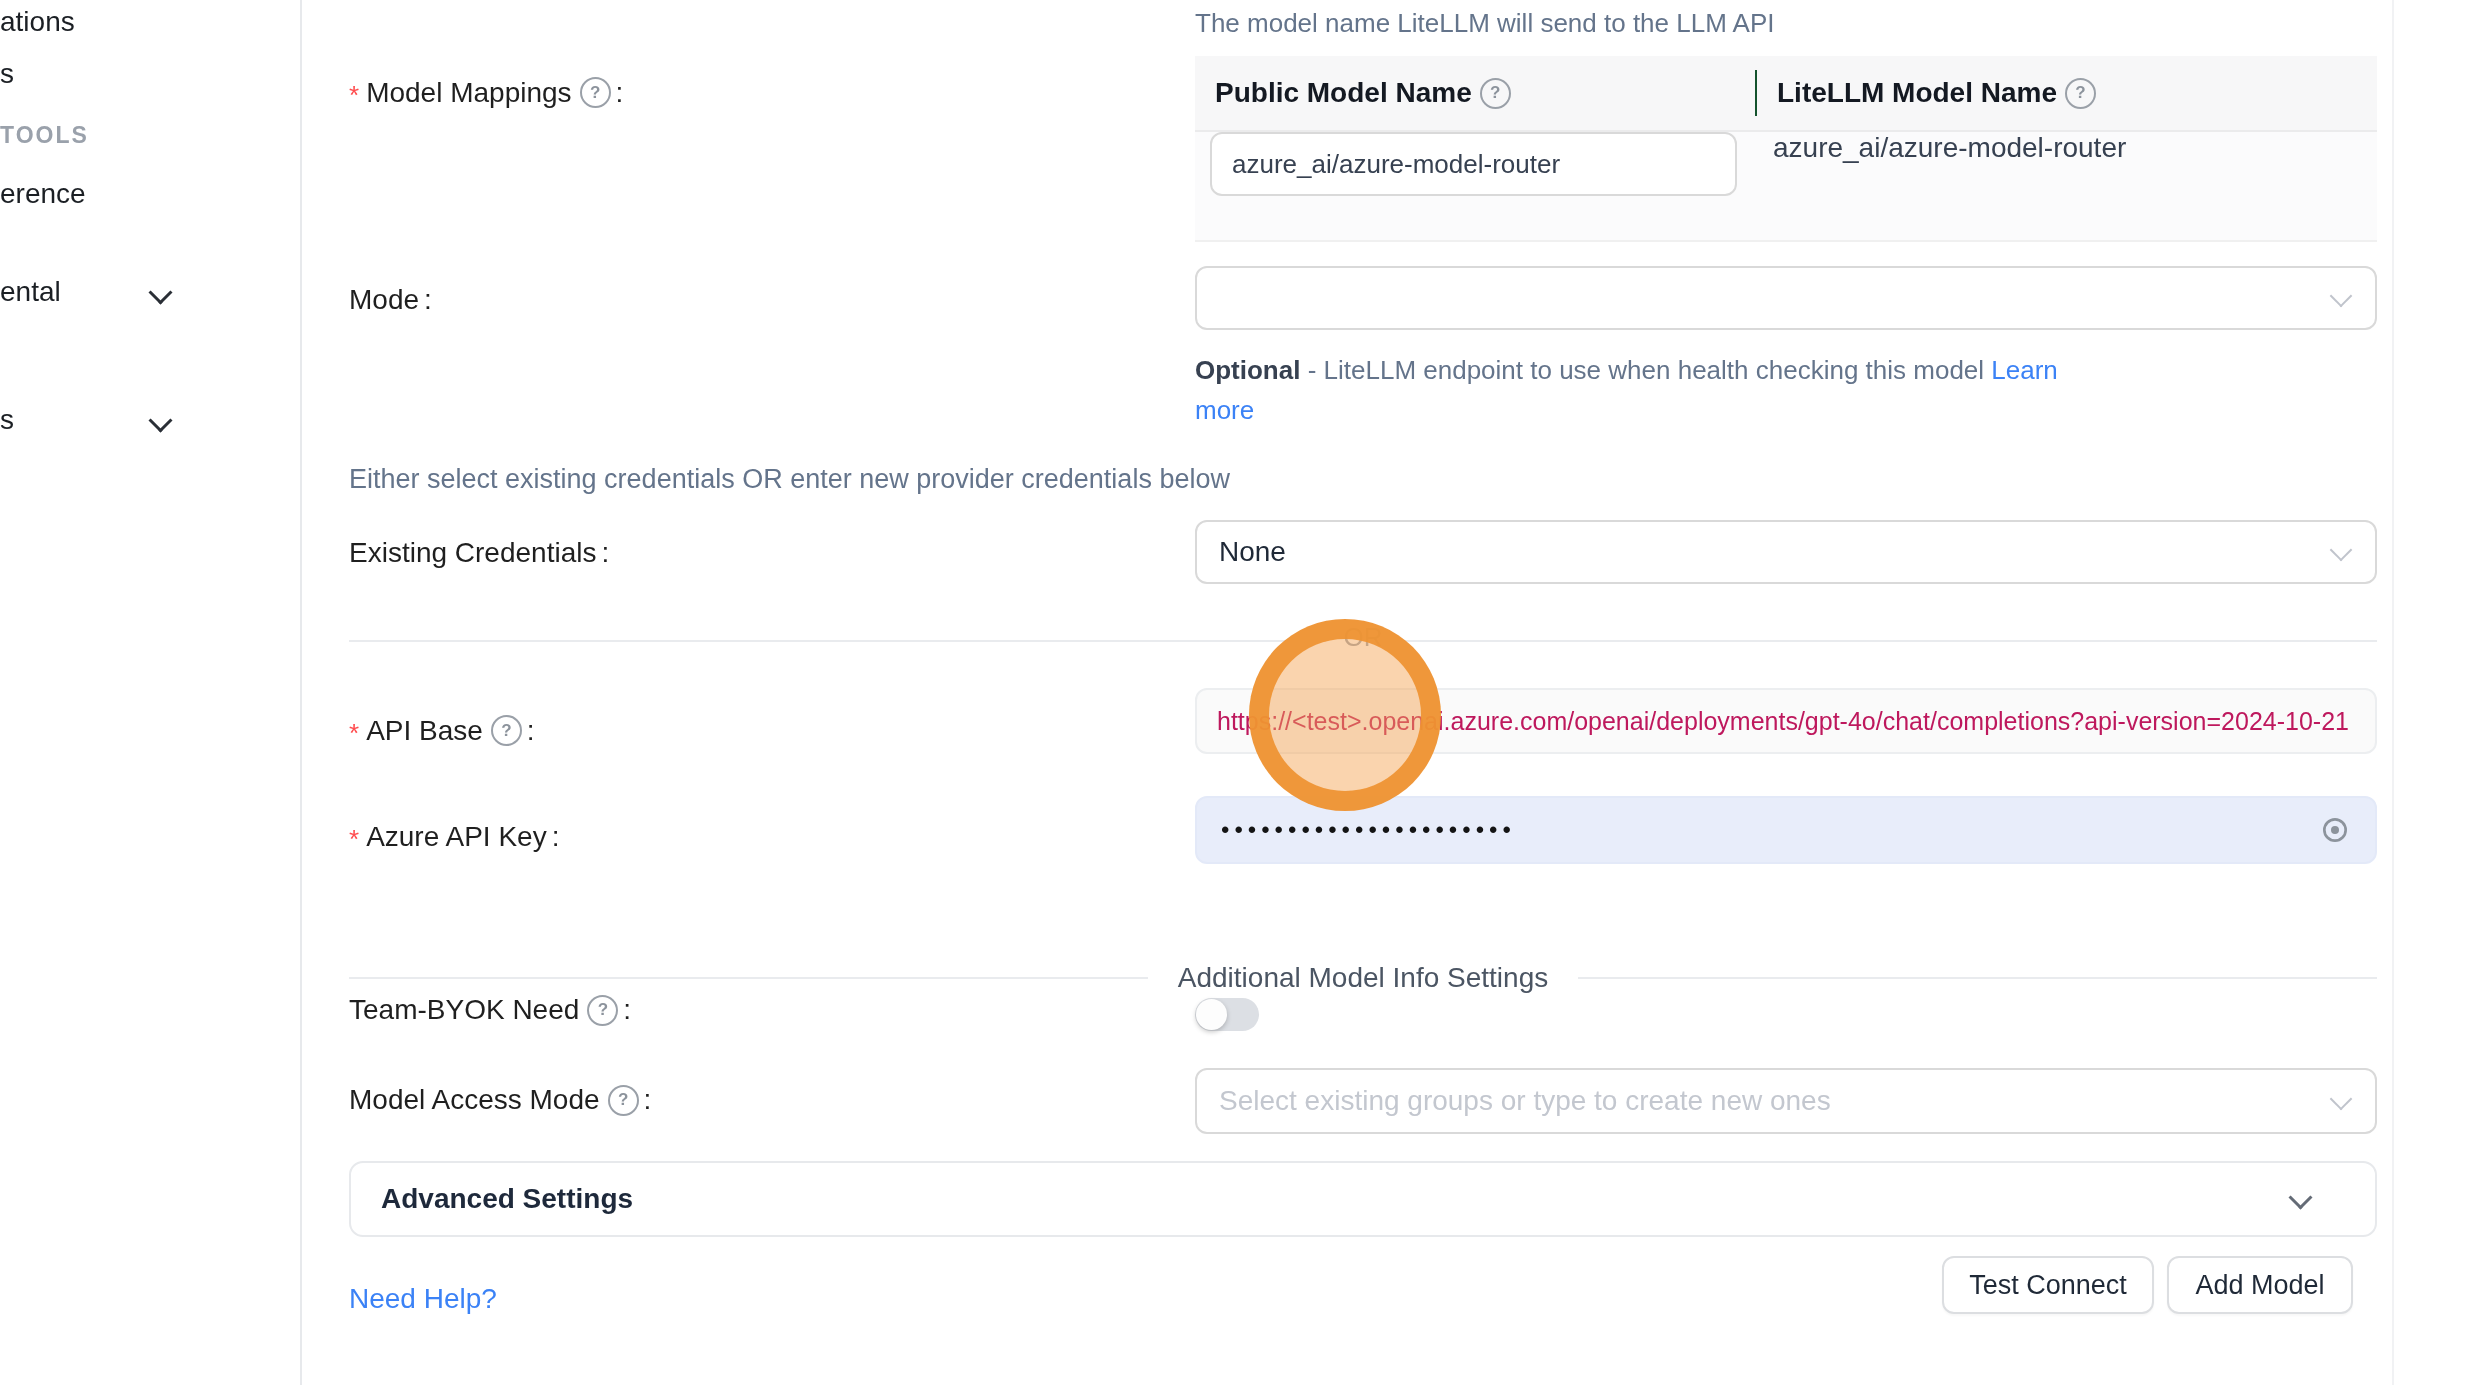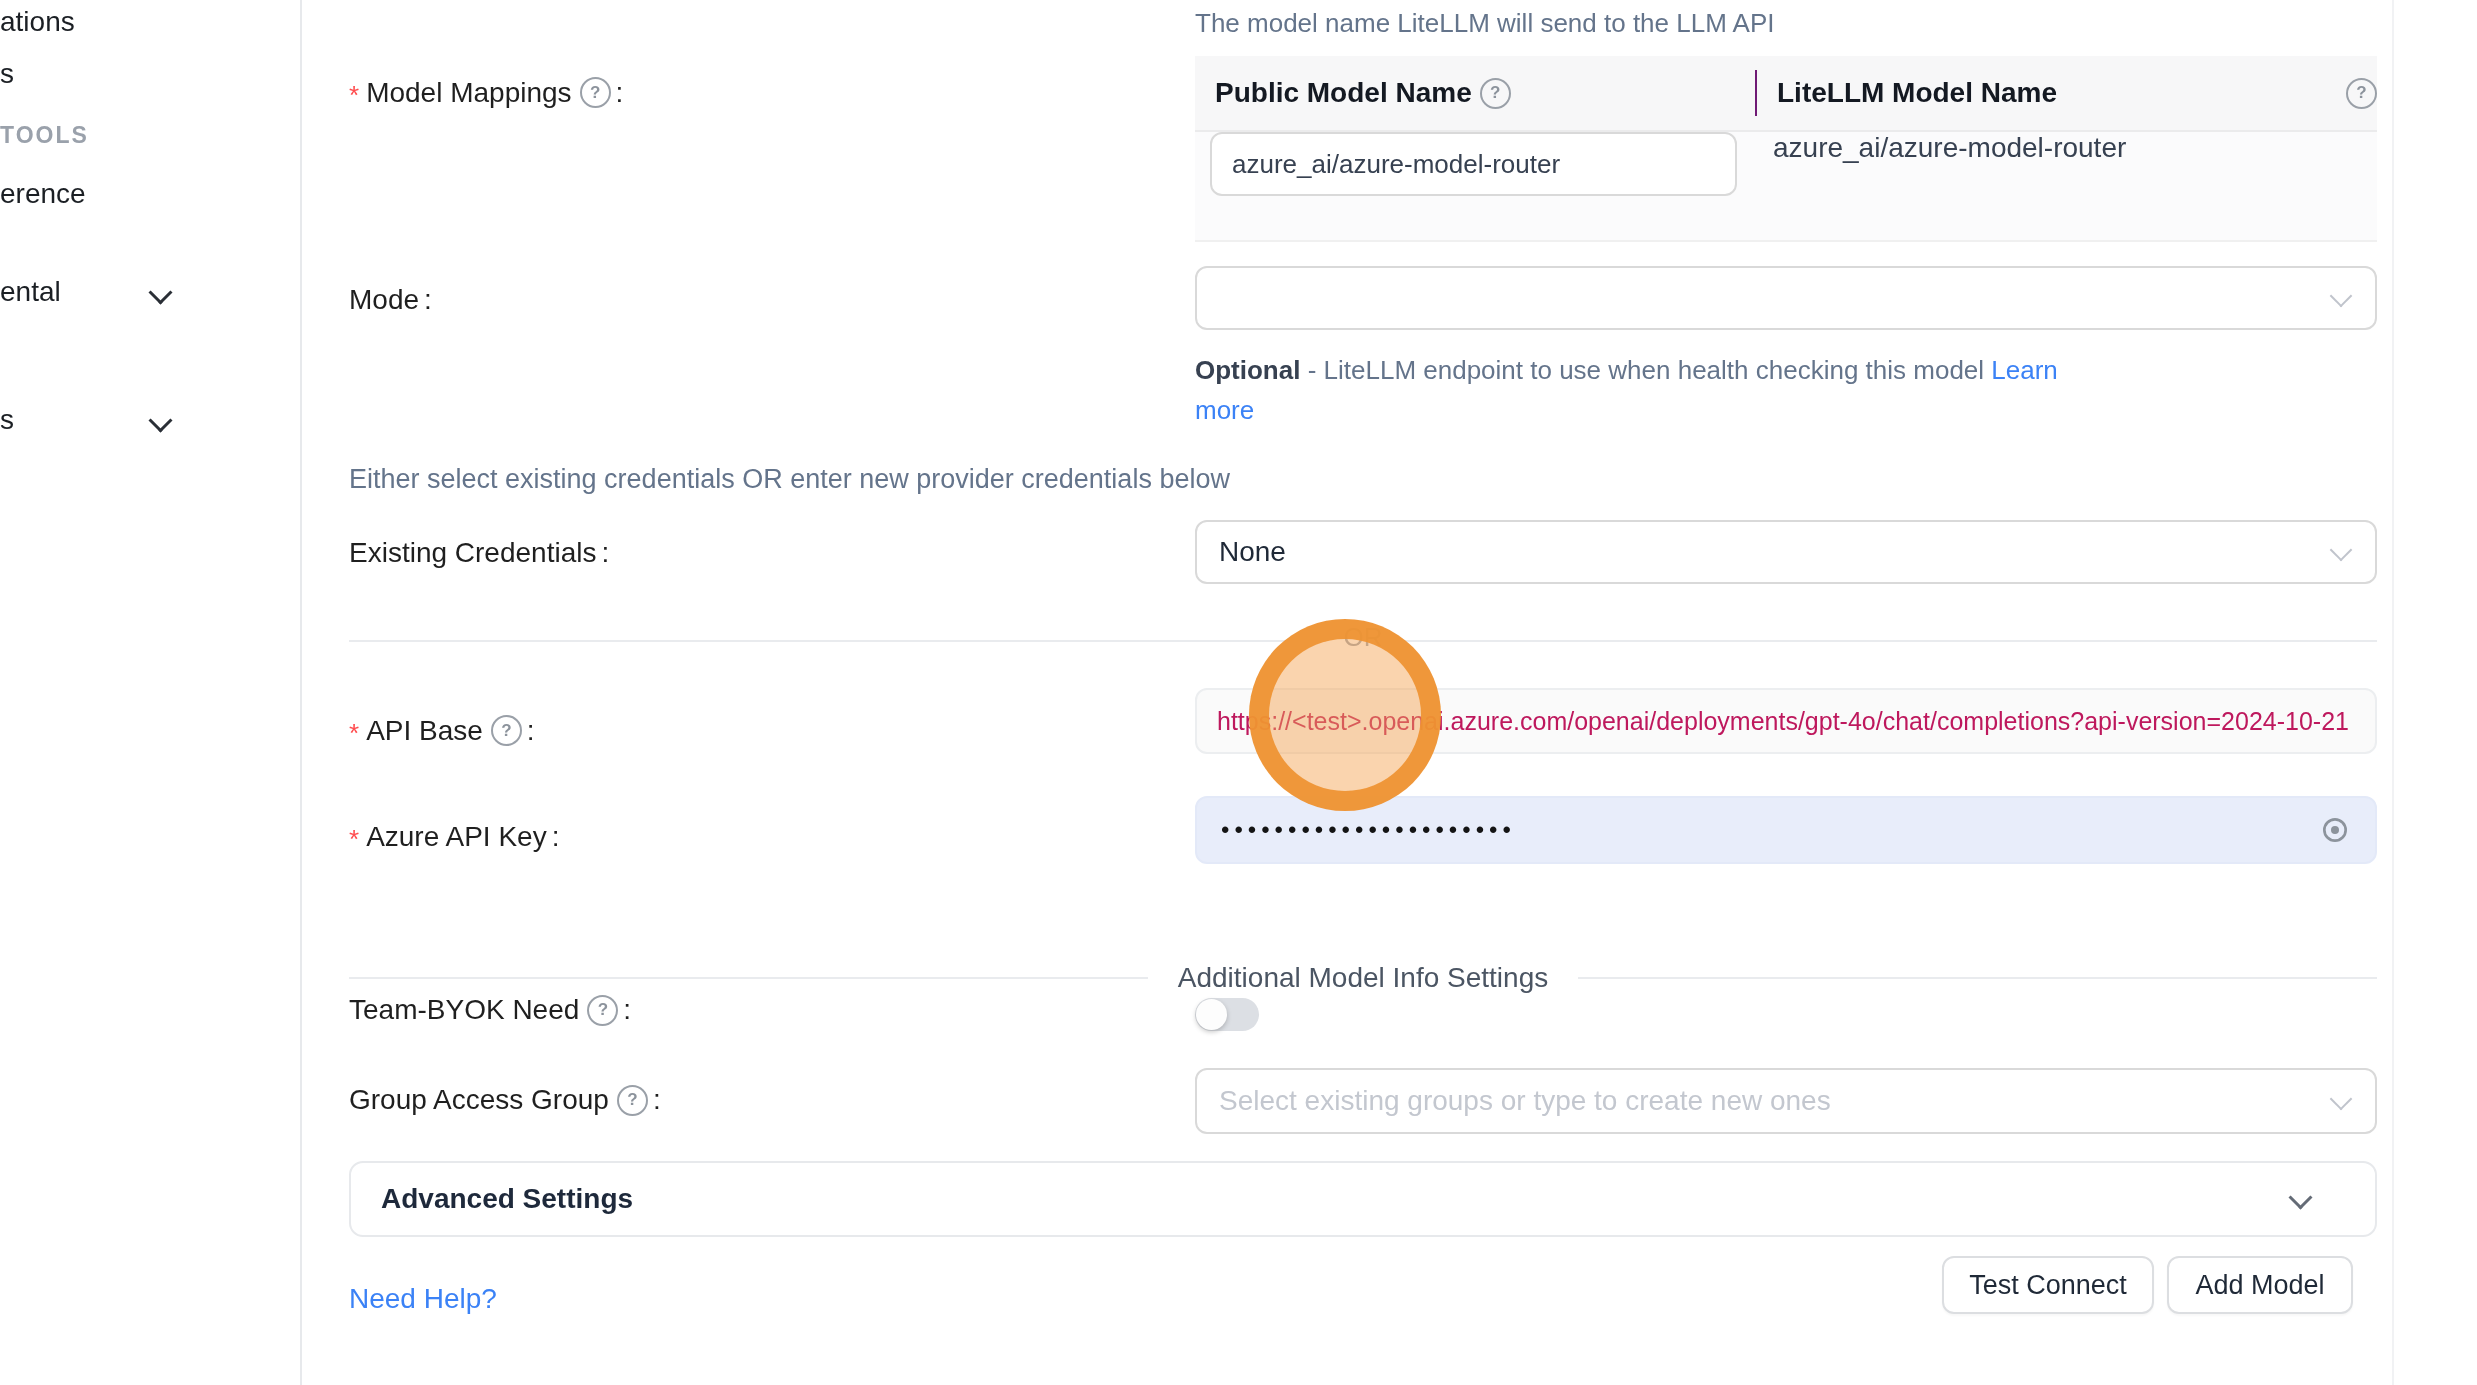--- a/index.html
+++ b/index.html
@@ -30,21 +30,21 @@
   .gray-field{box-sizing:border-box;background:#fafafa;border:2px solid #eceef0;border-radius:12px;display:flex;align-items:center;overflow:hidden;}
   .gray-field .url{font-size:25px;color:#be185d;padding-left:20px;white-space:nowrap;}
   .key-field{box-sizing:border-box;background:#e8edfa;border:2px solid #e3e9f8;border-radius:12px;display:flex;align-items:center;}
   .key-field .dots{font-size:24px;letter-spacing:5px;color:#141414;padding-left:24px;white-space:nowrap;}
   .eye{margin-left:auto;margin-right:24px;display:flex;align-items:center;}
   
   .map-table{left:1195px;top:56px;width:1182px;border-bottom:2px solid #f0f0f0;}
   .map-head{display:flex;height:74px;background:#f7f7f8;border-bottom:2px solid #ebebec;align-items:center;}
   .map-head .hcell{display:flex;align-items:center;font-size:28px;font-weight:700;color:#141922;padding-left:20px;box-sizing:border-box;}
   .map-head .hcell.c1{width:560px;}
-  .map-head .hcell.c2{flex:1;border-left:2px solid #701a75;height:46px;justify-content:space-between;}
+  .map-head .hcell.c2{flex:1;border-left:2px solid #14532d;height:46px;}
   .map-body{display:flex;height:108px;background:#fbfbfc;}
   .map-body input{box-sizing:border-box;margin-left:15px;width:527px;height:64px;border:2px solid #d9d9d9;border-radius:12px;background:#fff;font-family:"Liberation Sans",sans-serif;font-size:26px;color:#374151;padding-left:20px;outline:none;}
   .map-body .vcell{font-size:28px;color:#374151;padding-left:36px;}
   
   .hr{height:2px;background:#e9ebee;}
   .or-chip{background:#fff;padding:0 18px;font-size:26px;color:#9ca3af;}
   .divider-text{display:flex;align-items:center;}
   .divider-text .line{flex:1;height:2px;background:#e9ebee;}
   .divider-text .txt{margin:0 30px;font-size:28px;color:#4b5563;white-space:nowrap;}
   
@@ -168,21 +168,21 @@
   <div class="abs lbl" style="left:349px;top:994px;">
     <span>Team-BYOK Need</span>
     <span class="q">?</span>
     <span class="colon">:</span>
   </div>
   <div class="abs toggle" style="left:1195px;top:998px;">
     <span class="knob"></span>
   </div>
 
   <div class="abs lbl" style="left:349px;top:1084px;">
-    <span>Group Access Group</span>
+    <span>Model Access Mode</span>
     <span class="q">?</span>
     <span class="colon">:</span>
   </div>
   <div class="abs field" style="left:1195px;top:1068px;width:1182px;height:66px;">
     <span class="ph">Select existing groups or type to create new ones</span>
     <span class="chev-wrap"><span class="chev chev-light"></span></span>
   </div>
 
   <div class="abs adv">
     <span class="t">Advanced Settings</span>

